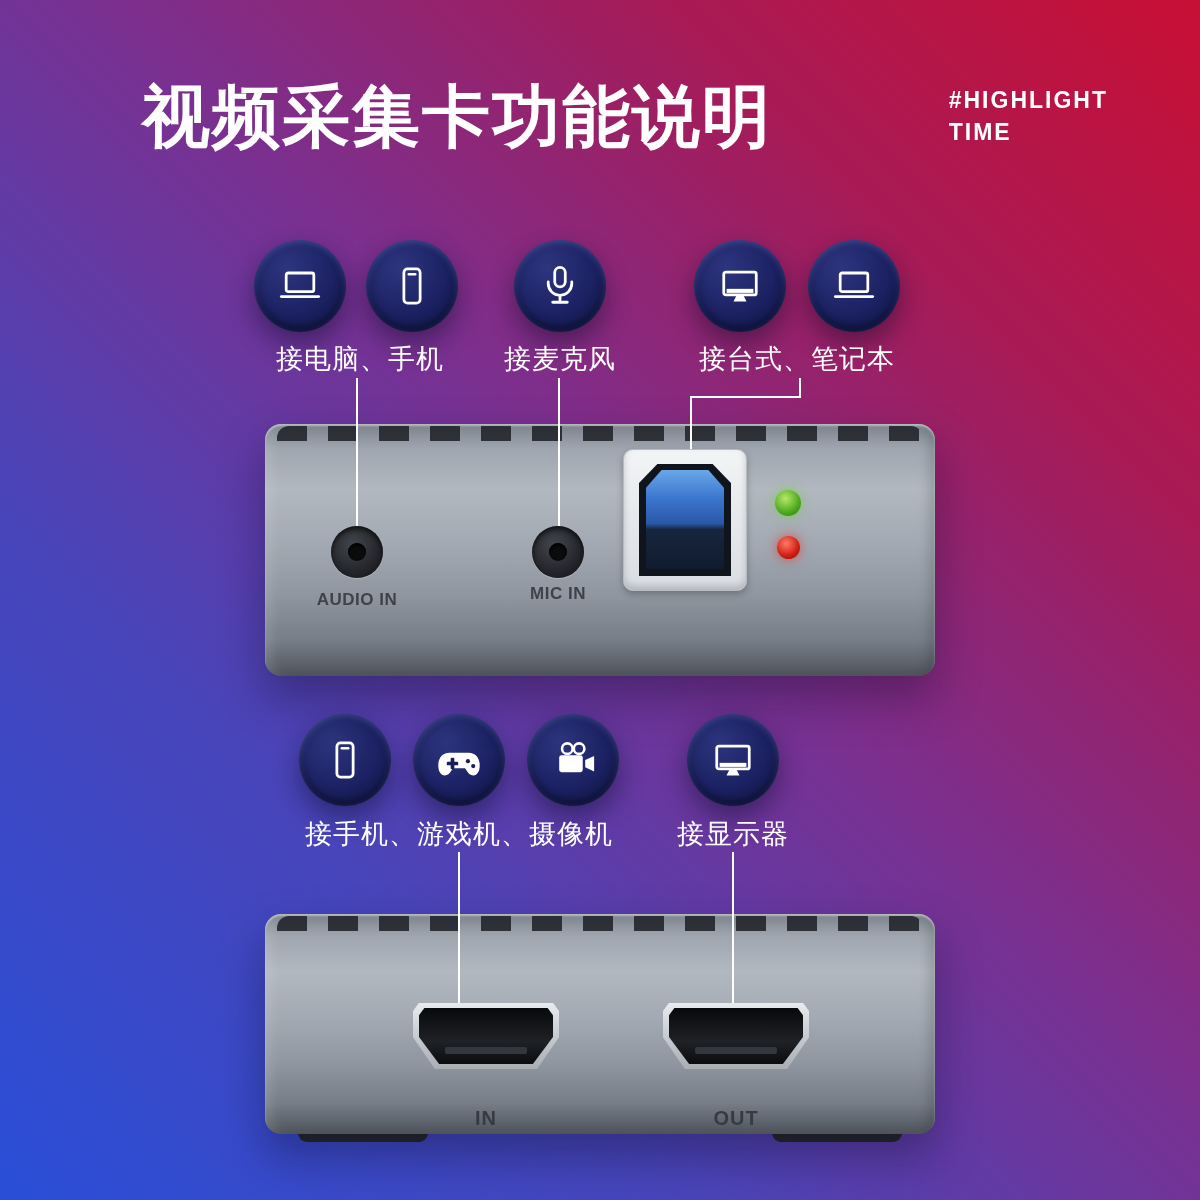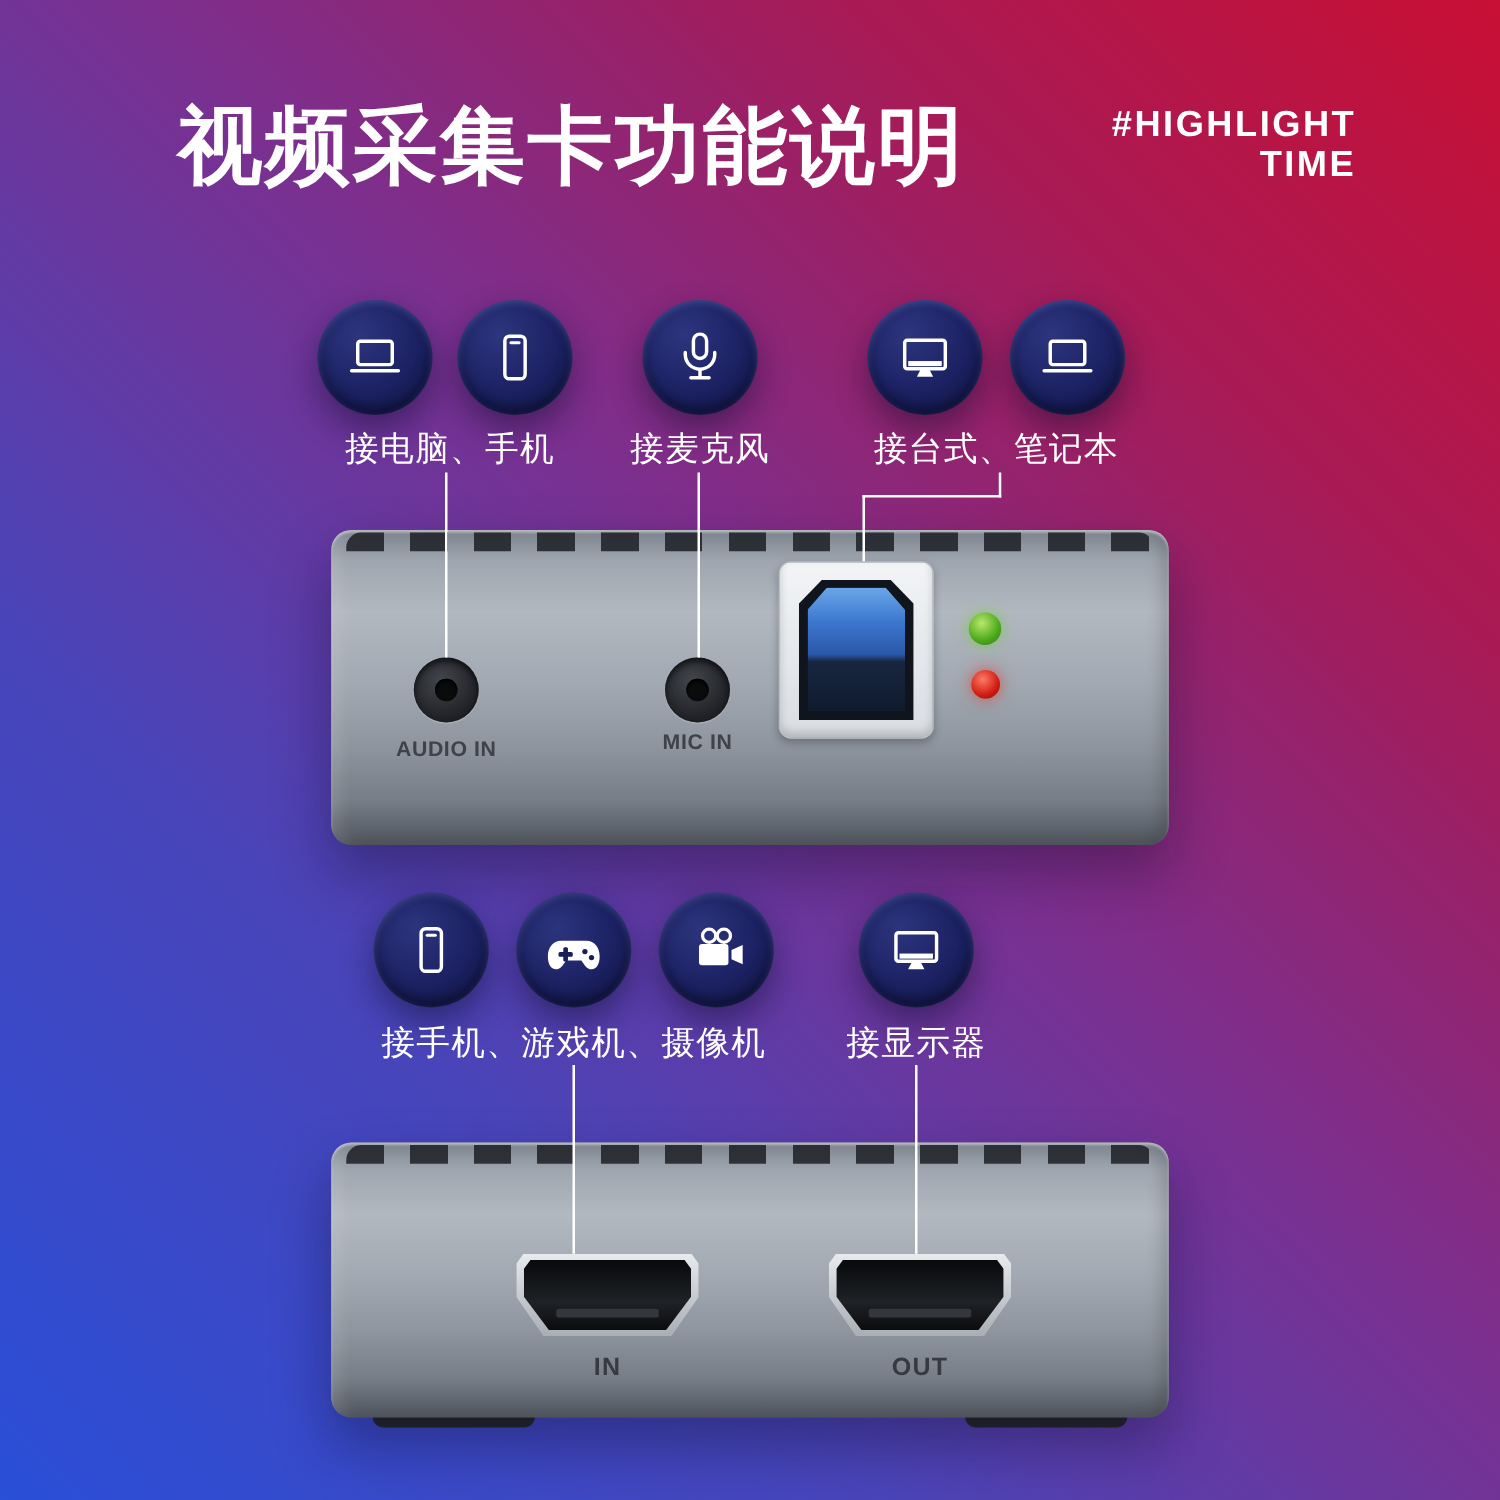--- a/index.html
+++ b/index.html
@@ -6,22 +6,22 @@
   body { font-family:"Liberation Sans","DejaVu Sans",sans-serif; }
   .canvas {
     position:relative; width:1200px; height:1200px; overflow:hidden;
     background:linear-gradient(45deg,#2a4fd8 0%, #4a44b8 30%, #7c2f8e 55%, #a81a55 78%, #c80f34 100%);
   }
   .title {
     position:absolute; left:108px; top:72px;
     font-size:68px; font-weight:900; color:#fff; letter-spacing:2px;margin-left:34px;
   }
   .hashtag {
-    position:absolute; right:115px; top:84px; text-align:right;
-    color:#fff; font-size:29px; font-weight:700; letter-spacing:2px; line-height:32px;
+    position:absolute; right:92px; top:84px; text-align:left;
+    color:#fff; font-size:23px; font-weight:700; letter-spacing:2px; line-height:32px;
   }
   .icon-circle {
     position:absolute; width:92px; height:92px; border-radius:50%;
     display:flex; align-items:center; justify-content:center;
     background:radial-gradient(circle at 36% 30%, #2d357e 0%, #1b2162 55%, #10153f 100%);
     box-shadow:0 12px 26px rgba(8,10,40,.45),
                inset 0 2px 6px rgba(130,140,220,.35),
                inset 0 -5px 10px rgba(0,0,12,.5);
   }
   .icon-circle svg { width:52px; height:52px; }
@@ -95,21 +95,21 @@
   }
   .hdmi-inner {
     position:absolute; left:6px; top:5px; width:134px; height:56px;
     background:linear-gradient(180deg,#08090b 0%, #1f2226 60%, #0b0c0e 100%);
     clip-path:polygon(4% 0, 96% 0, 100% 13%, 100% 52%, 85% 100%, 15% 100%, 0 52%, 0 13%);
   }
   .hdmi-slot {
     position:absolute; left:26px; right:26px; bottom:10px; height:7px;
     background:#34383e; border-radius:2px;
   }
-  .hdmi-label { font-size:20px; color:#363b42; letter-spacing:1px; }
+  .hdmi-label { font-size:20px; color:#363b42; letter-spacing:1px;margin-top:24px; }
 </style>
 </head>
 <body>
 
 <div class="canvas">
 
   <svg width="0" height="0" style="position:absolute" aria-hidden="true">
     <symbol id="sym-laptop" viewBox="0 0 64 64">
       <rect x="15" y="16" width="34" height="23" rx="2.5" fill="none" stroke="#fff" stroke-width="3.4"></rect>
       <path d="M9 45 h46" stroke="#fff" stroke-width="3.4" stroke-linecap="round" fill="none"></path>

